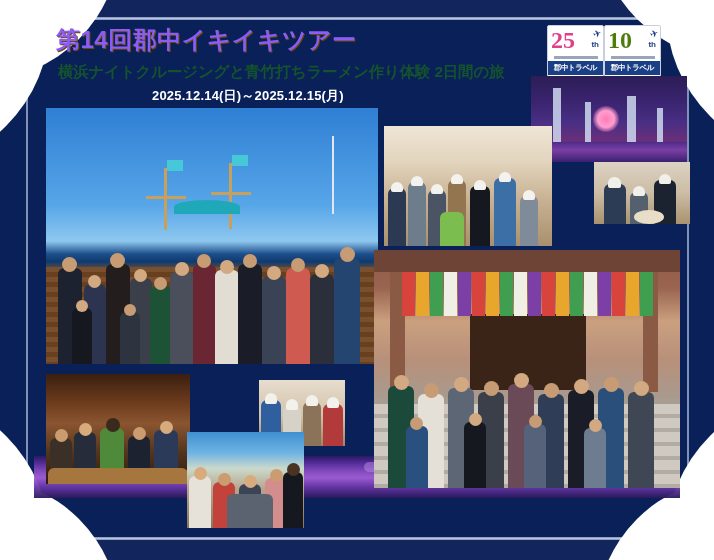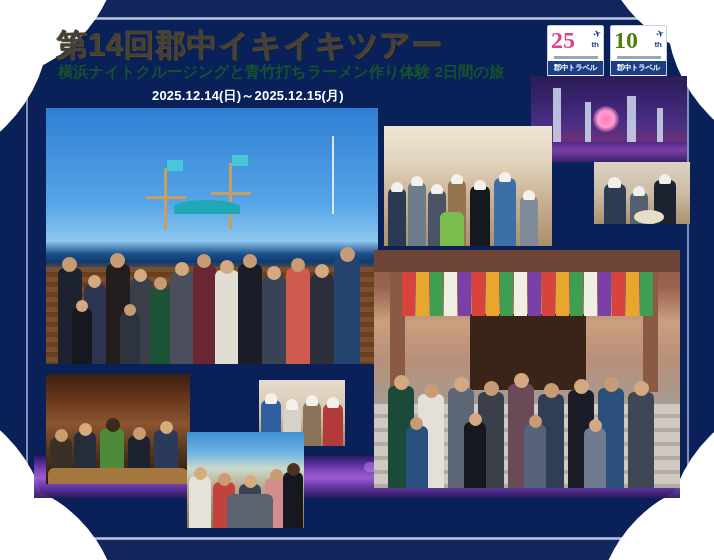--- a/index.html
+++ b/index.html
@@ -54,38 +54,38 @@
   .canvas{
     position:absolute;left:34px;top:22px;width:646px;height:498px;
   }
 
   
   .header{
     position:absolute;left:0;top:0;width:646px;height:82px;
   }
   .title{
     position:absolute;left:22px;top:2px;
-    font-size:31px;font-weight:700;letter-spacing:.5px;
-    color:#404040;
+    font-size:24px;font-weight:700;letter-spacing:.5px;
+    color:#8b5cf6;
     text-shadow:1px 1px 0 #6b4a00;
     white-space:nowrap;
   }
   .subtitle{
     position:absolute;left:24px;top:40px;
     font-size:15.5px;font-weight:700;color:#14532d;
     letter-spacing:-.2px;white-space:nowrap;
   }
   .daterange{
     position:absolute;left:118px;top:65px;
     font-size:13px;font-weight:700;color:#ffffff;
     letter-spacing:.2px;white-space:nowrap;
   }
 
   
-  .logos{position:absolute;left:513px;top:3px;width:120px;height:52px;display:flex;gap:6px;}
+  .logos{position:absolute;left:513px;top:3px;width:120px;height:52px;display:flex;}
   .logo-box{
     width:55px;height:50px;background:#ffffff;
     border:1px solid #c9cfdd;border-radius:2px;
     position:relative;overflow:hidden;
   }
   .logo-num{
     position:absolute;left:3px;top:1px;
     font-size:24px;font-weight:700;line-height:26px;
     font-family:"Liberation Serif",serif;
   }

